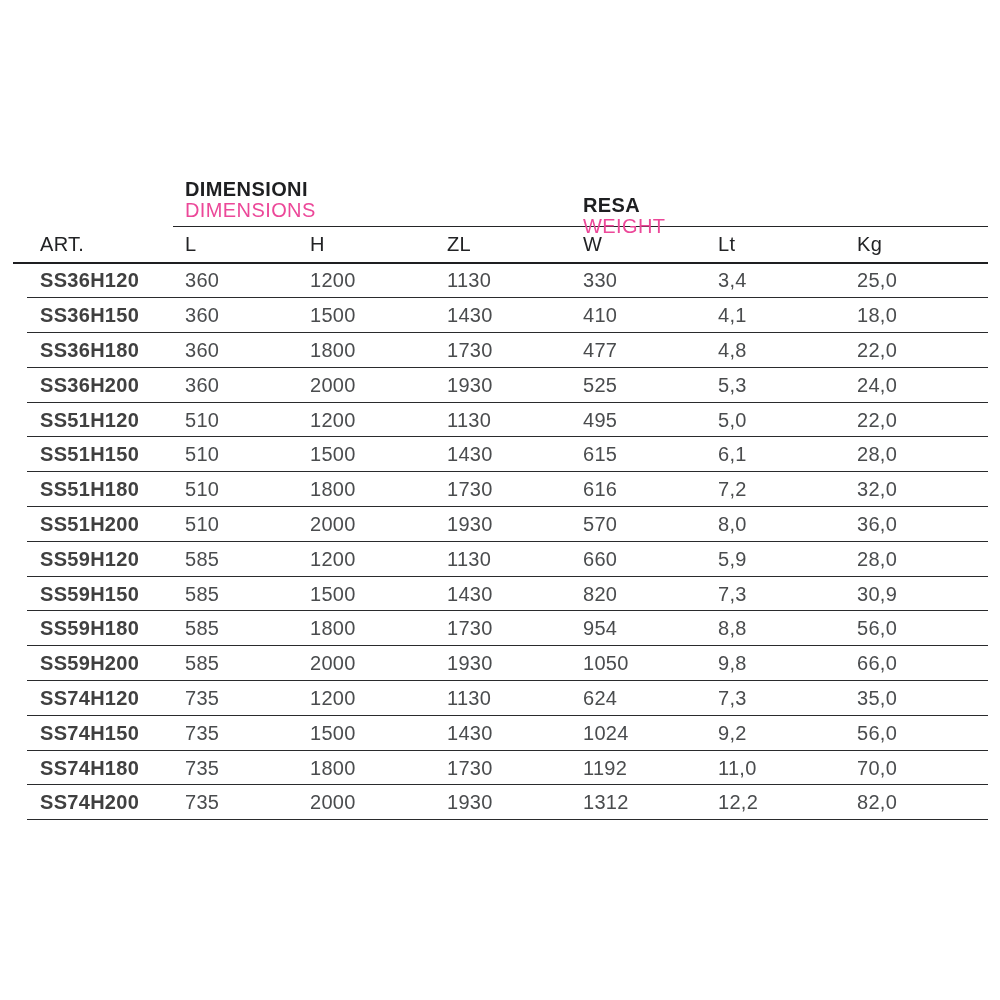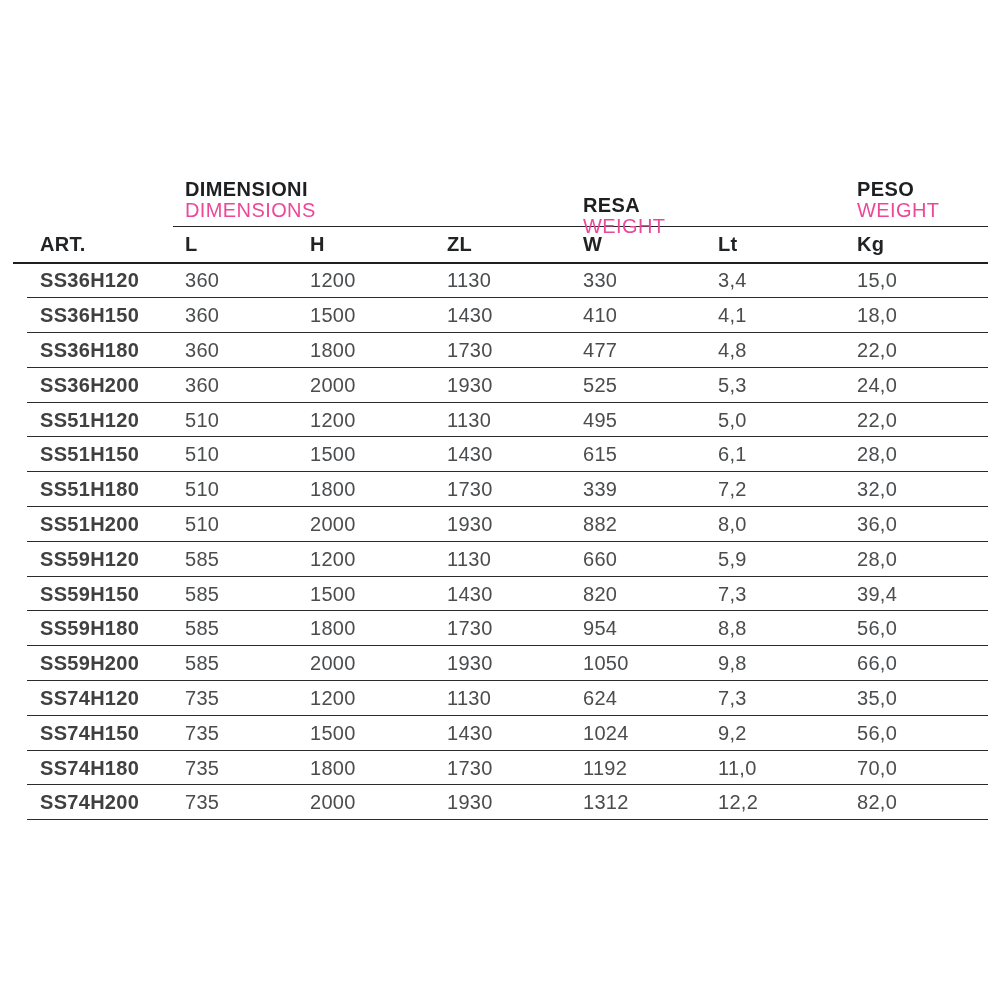--- a/index.html
+++ b/index.html
@@ -57,21 +57,21 @@
     margin-left: 160px;
   }
   
   .head-row {
     height: 36.5px;
     align-items: center;
     border-bottom: 2.2px solid #1e1f21;
   }
   .head-cell {
     font-size: 20px;
-    font-weight: 700;
+    font-weight: 400;
     letter-spacing: 0.3px;
     color: #222325;
   }
   .head-cell.first { padding-left: 27px; }
   
   .row {
     height: 34.81px;
     align-items: center;
     position: relative;
   }
@@ -102,24 +102,20 @@
 
     <div class="grid group-row">
       <div class="group-cell gc-dim">
         <div class="group-title">DIMENSIONI</div>
         <div class="group-subtitle">DIMENSIONS</div>
       </div>
       <div class="group-cell gc-resa">
         <div class="group-title">RESA</div>
         <div class="group-subtitle">WEIGHT</div>
       </div>
-      <div class="group-cell gc-peso">
-        <div class="group-title">PESO</div>
-        <div class="group-subtitle">WEIGHT</div>
-      </div>
     </div>
 
     <div class="group-rule"></div>
 
     <div class="grid head-row">
       <div class="head-cell first">ART.</div>
       <div class="head-cell">L</div>
       <div class="head-cell">H</div>
       <div class="head-cell">ZL</div>
       <div class="head-cell">W</div>
@@ -128,21 +124,21 @@
     </div>
 
     <div id="table-body">
         <div class="grid row">
           <div class="cell code">SS36H120</div>
           <div class="cell num">360</div>
           <div class="cell num">1200</div>
           <div class="cell num">1130</div>
           <div class="cell num">330</div>
           <div class="cell num">3,4</div>
-          <div class="cell num">15,0</div>
+          <div class="cell num">25,0</div>
         </div>
         <div class="grid row">
           <div class="cell code">SS36H150</div>
           <div class="cell num">360</div>
           <div class="cell num">1500</div>
           <div class="cell num">1430</div>
           <div class="cell num">410</div>
           <div class="cell num">4,1</div>
           <div class="cell num">18,0</div>
         </div>
@@ -180,50 +176,50 @@
           <div class="cell num">1430</div>
           <div class="cell num">615</div>
           <div class="cell num">6,1</div>
           <div class="cell num">28,0</div>
         </div>
         <div class="grid row">
           <div class="cell code">SS51H180</div>
           <div class="cell num">510</div>
           <div class="cell num">1800</div>
           <div class="cell num">1730</div>
-          <div class="cell num">339</div>
+          <div class="cell num">616</div>
           <div class="cell num">7,2</div>
           <div class="cell num">32,0</div>
         </div>
         <div class="grid row">
           <div class="cell code">SS51H200</div>
           <div class="cell num">510</div>
           <div class="cell num">2000</div>
           <div class="cell num">1930</div>
-          <div class="cell num">882</div>
+          <div class="cell num">570</div>
           <div class="cell num">8,0</div>
           <div class="cell num">36,0</div>
         </div>
         <div class="grid row">
           <div class="cell code">SS59H120</div>
           <div class="cell num">585</div>
           <div class="cell num">1200</div>
           <div class="cell num">1130</div>
           <div class="cell num">660</div>
           <div class="cell num">5,9</div>
           <div class="cell num">28,0</div>
         </div>
         <div class="grid row">
           <div class="cell code">SS59H150</div>
           <div class="cell num">585</div>
           <div class="cell num">1500</div>
           <div class="cell num">1430</div>
           <div class="cell num">820</div>
           <div class="cell num">7,3</div>
-          <div class="cell num">39,4</div>
+          <div class="cell num">30,9</div>
         </div>
         <div class="grid row">
           <div class="cell code">SS59H180</div>
           <div class="cell num">585</div>
           <div class="cell num">1800</div>
           <div class="cell num">1730</div>
           <div class="cell num">954</div>
           <div class="cell num">8,8</div>
           <div class="cell num">56,0</div>
         </div>

